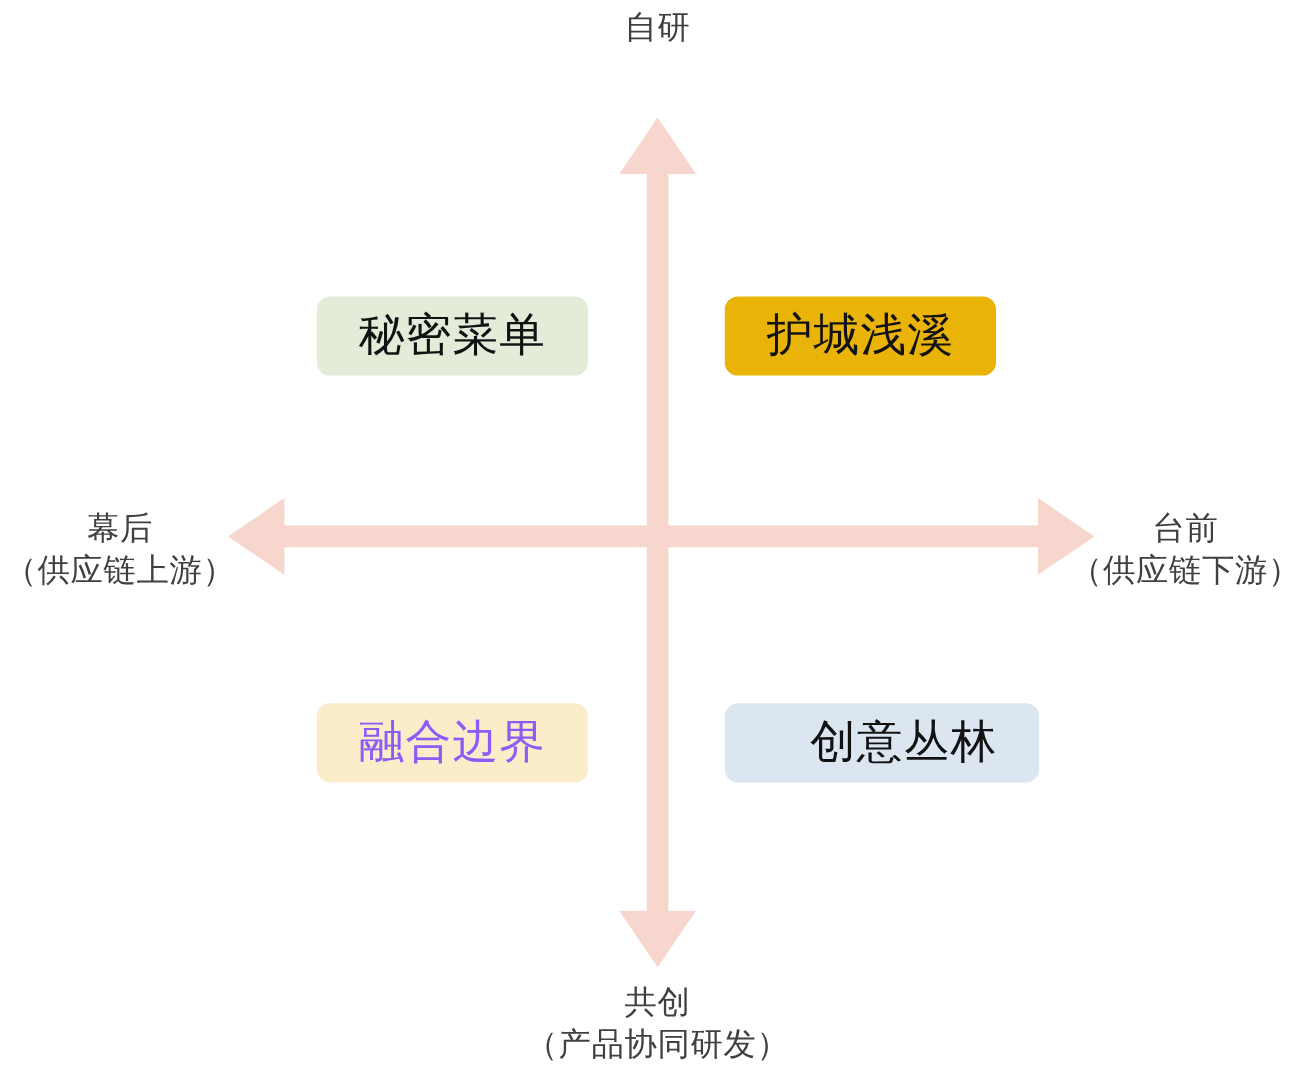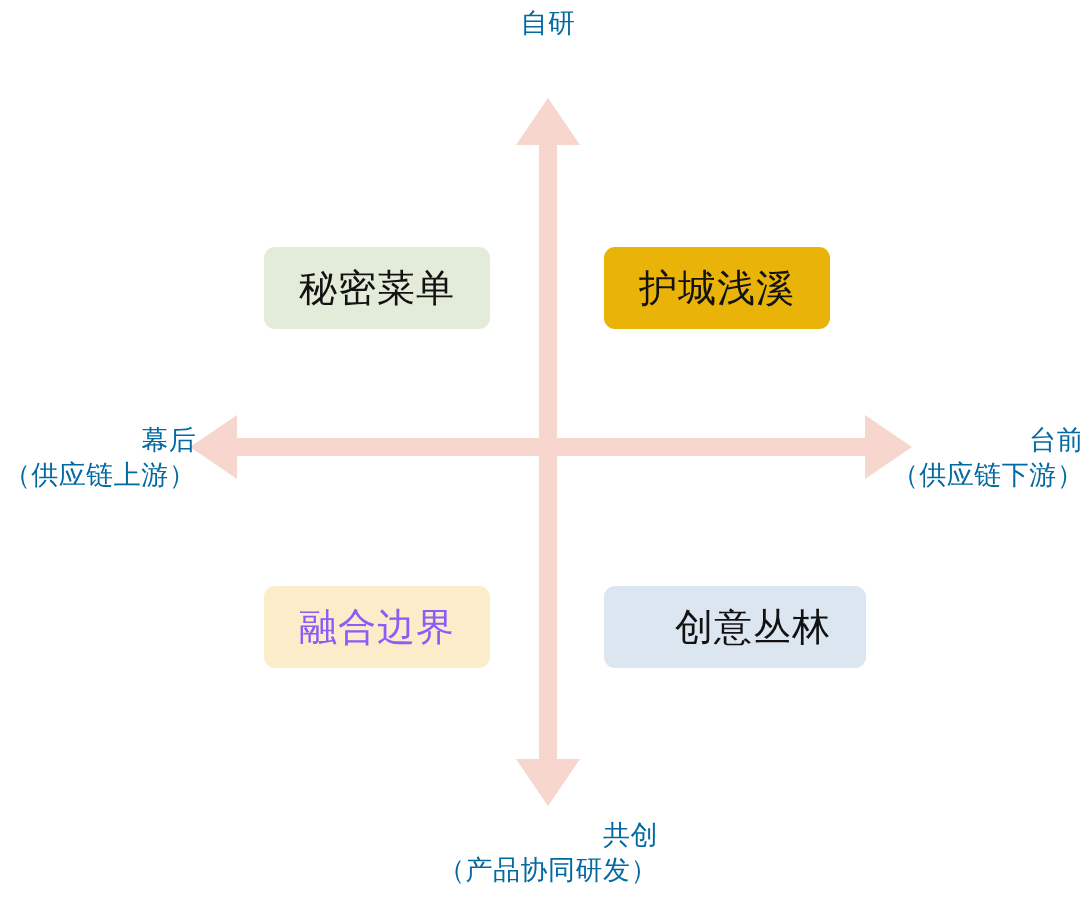--- a/index.html
+++ b/index.html
@@ -22,24 +22,24 @@
     position: absolute;
     left: 0;
     top: 0;
     width: 1080px;
     height: 905px;
   }
 
   
   .axis-label {
     position: absolute;
-    text-align: right;
+    text-align: center;
     line-height: 1.28;
     font-size: 27px;
-    color: #0369a1;
+    color: #404040;
     white-space: nowrap;
     letter-spacing: 0.5px;
   }
   .axis-label .sub {
     display: block;
     font-size: 27px;
   }
 
   #label-top {
     left: 548px;
@@ -59,21 +59,21 @@
   #label-right {
     left: 988px;
     top: 423px;
     transform: translateX(-50%);
   }
 
   
   .quad-box {
     position: absolute;
     width: 226px;
-    height: 82px;
+    height: 66px;
     border-radius: 11px;
     display: flex;
     align-items: center;
     justify-content: center;
     font-size: 38px;
     line-height: 1;
     color: #121212;
     letter-spacing: 1px;
   }
   #box-q2 { left: 264px; top: 247px; }

